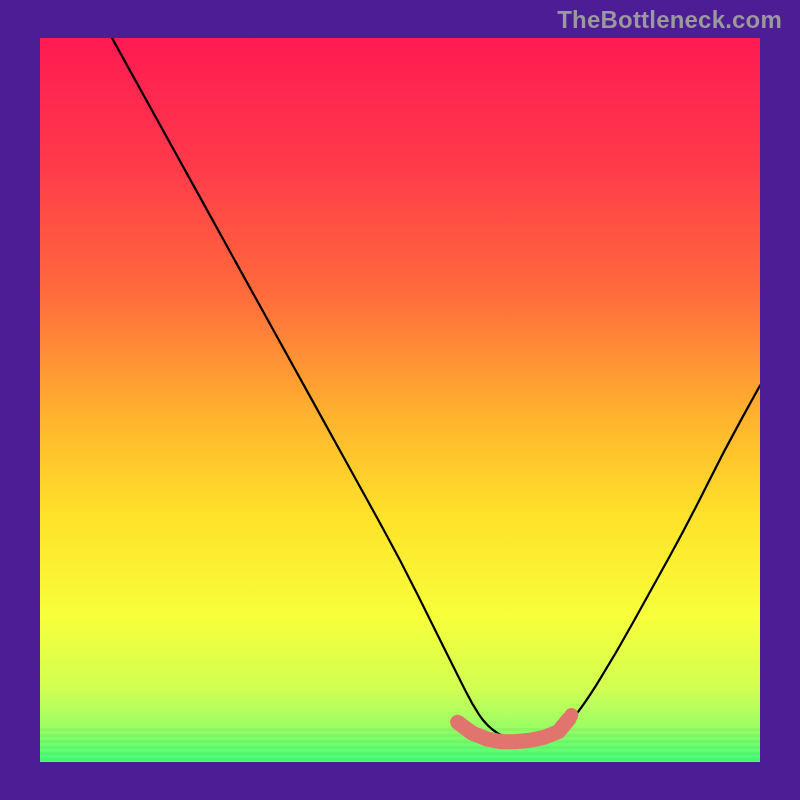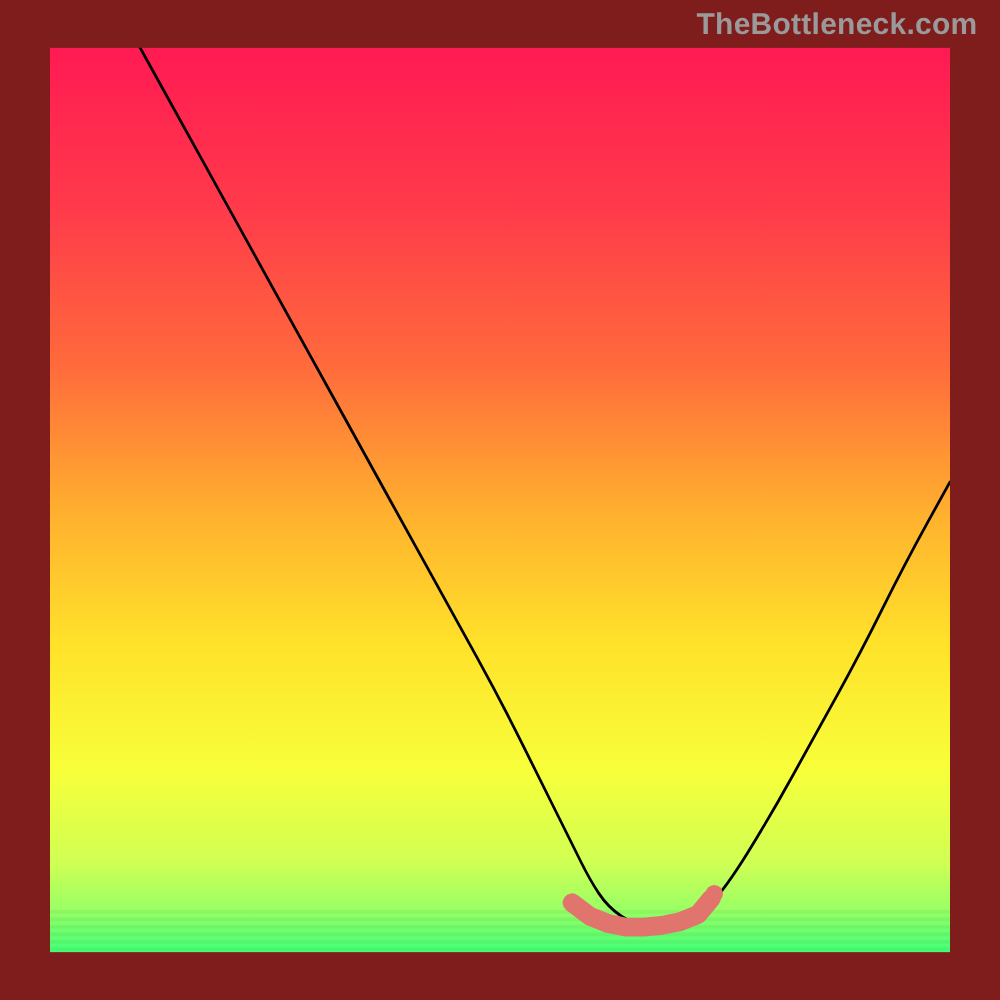--- a/index.html
+++ b/index.html
@@ -10,21 +10,21 @@
     background: #000;
     overflow: hidden;
     font-family: Arial, Helvetica, sans-serif;
   }
   .frame {
     position: absolute;
     left: 0;
     top: 0;
     width: 800px;
     height: 800px;
-    background: #7f1d1d;
+    background: #4c1d95;
   }
   .watermark {
     position: absolute;
     top: 6px;
     right: 18px;
     color: #9a9a9a;
     font-size: 24px;
     font-weight: 600;
     letter-spacing: 0.2px;
     user-select: none;

